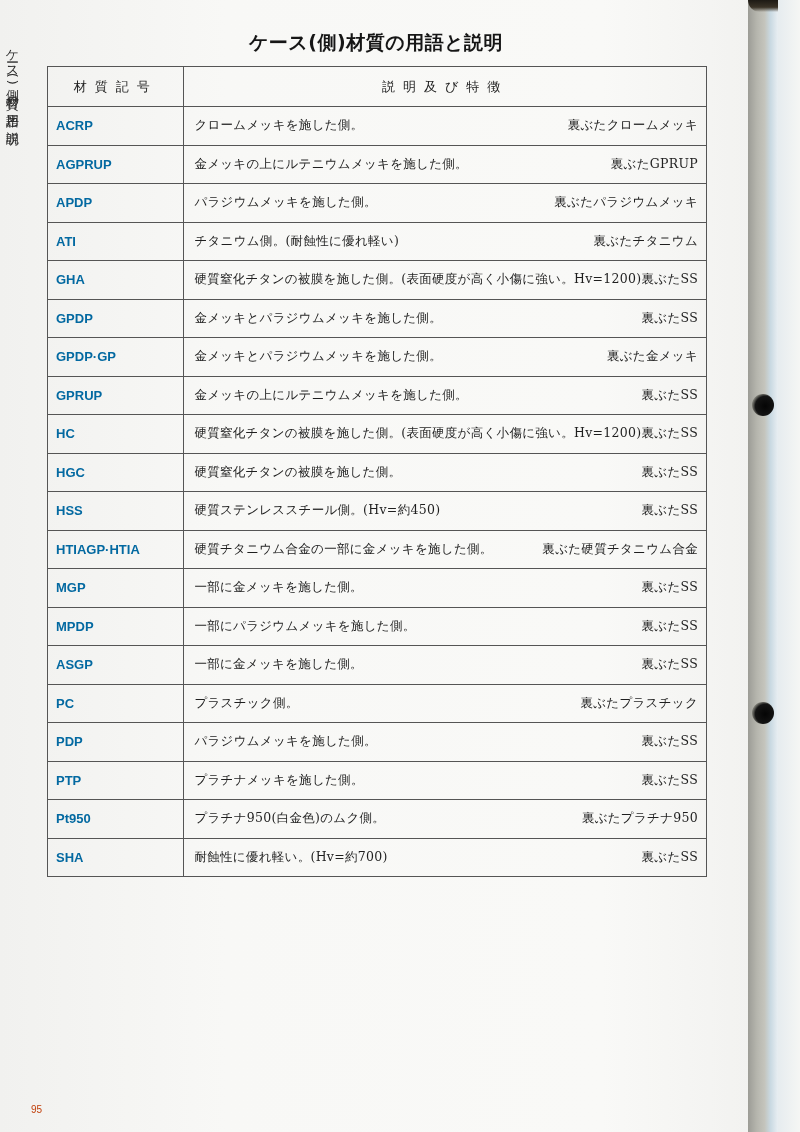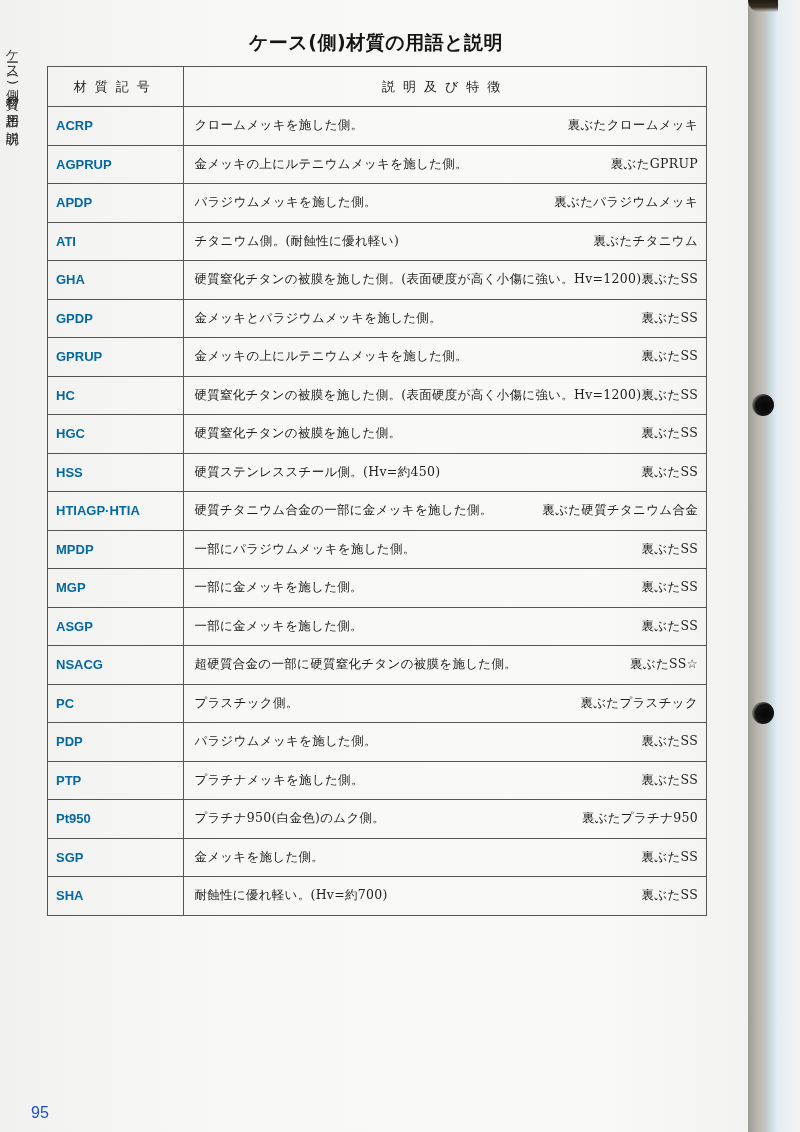--- a/index.html
+++ b/index.html
@@ -70,21 +70,21 @@
   td.desc { padding: 0 8px 0 10px !important; margin-top: 35px; }
   .desc-wrap {
     display: flex; justify-content: space-between; align-items: center;
     font-size: 12.5px; color: #1f1f1f; white-space: nowrap;
   }
   .desc-text { letter-spacing: 0.3px; }
   .back-text { letter-spacing: 0.3px; }
   .page-number {
     position: absolute; left: 31px; top: 1104px;
     font-family: "Liberation Sans", sans-serif;
-    font-size: 16px; color: #1d4ed8;
+    font-size: 10px; color: #c2410c;
   }
 </style>
 </head>
 <body>
 
 <div class="page"></div>
 <div class="gutter"></div>
 <div class="gutter-top"></div>
 <div class="right-sheet"></div>
 <div class="punch-hole" style="top:394px"></div>
@@ -150,20 +150,29 @@
       <tr>
         <td class="code">GPDP</td>
         <td class="desc">
           <div class="desc-wrap">
             <span class="desc-text">金メッキとパラジウムメッキを施した側。</span>
             <span class="back-text">裏ぶたSS</span>
           </div>
         </td>
       </tr>
       <tr>
+        <td class="code">GPDP·GP</td>
+        <td class="desc">
+          <div class="desc-wrap">
+            <span class="desc-text">金メッキとパラジウムメッキを施した側。</span>
+            <span class="back-text">裏ぶた金メッキ</span>
+          </div>
+        </td>
+      </tr>
+      <tr>
         <td class="code">GPRUP</td>
         <td class="desc">
           <div class="desc-wrap">
             <span class="desc-text">金メッキの上にルテニウムメッキを施した側。</span>
             <span class="back-text">裏ぶたSS</span>
           </div>
         </td>
       </tr>
       <tr>
         <td class="code">HC</td>
@@ -195,52 +204,43 @@
       <tr>
         <td class="code">HTIAGP·HTIA</td>
         <td class="desc">
           <div class="desc-wrap">
             <span class="desc-text">硬質チタニウム合金の一部に金メッキを施した側。</span>
             <span class="back-text">裏ぶた硬質チタニウム合金</span>
           </div>
         </td>
       </tr>
       <tr>
+        <td class="code">MGP</td>
+        <td class="desc">
+          <div class="desc-wrap">
+            <span class="desc-text">一部に金メッキを施した側。</span>
+            <span class="back-text">裏ぶたSS</span>
+          </div>
+        </td>
+      </tr>
+      <tr>
         <td class="code">MPDP</td>
         <td class="desc">
           <div class="desc-wrap">
             <span class="desc-text">一部にパラジウムメッキを施した側。</span>
             <span class="back-text">裏ぶたSS</span>
           </div>
         </td>
       </tr>
       <tr>
-        <td class="code">MGP</td>
+        <td class="code">ASGP</td>
         <td class="desc">
           <div class="desc-wrap">
             <span class="desc-text">一部に金メッキを施した側。</span>
             <span class="back-text">裏ぶたSS</span>
-          </div>
-        </td>
-      </tr>
-      <tr>
-        <td class="code">ASGP</td>
-        <td class="desc">
-          <div class="desc-wrap">
-            <span class="desc-text">一部に金メッキを施した側。</span>
-            <span class="back-text">裏ぶたSS</span>
-          </div>
-        </td>
-      </tr>
-      <tr>
-        <td class="code">NSACG</td>
-        <td class="desc">
-          <div class="desc-wrap">
-            <span class="desc-text">超硬質合金の一部に硬質窒化チタンの被膜を施した側。</span>
-            <span class="back-text">裏ぶたSS☆</span>
           </div>
         </td>
       </tr>
       <tr>
         <td class="code">PC</td>
         <td class="desc">
           <div class="desc-wrap">
             <span class="desc-text">プラスチック側。</span>
             <span class="back-text">裏ぶたプラスチック</span>
           </div>
@@ -267,29 +267,20 @@
       <tr>
         <td class="code">Pt950</td>
         <td class="desc">
           <div class="desc-wrap">
             <span class="desc-text">プラチナ950(白金色)のムク側。</span>
             <span class="back-text">裏ぶたプラチナ950</span>
           </div>
         </td>
       </tr>
       <tr>
-        <td class="code">SGP</td>
-        <td class="desc">
-          <div class="desc-wrap">
-            <span class="desc-text">金メッキを施した側。</span>
-            <span class="back-text">裏ぶたSS</span>
-          </div>
-        </td>
-      </tr>
-      <tr>
         <td class="code">SHA</td>
         <td class="desc">
           <div class="desc-wrap">
             <span class="desc-text">耐蝕性に優れ軽い。(Hv=約700)</span>
             <span class="back-text">裏ぶたSS</span>
           </div>
         </td>
       </tr>
     </tbody>
 </table>

